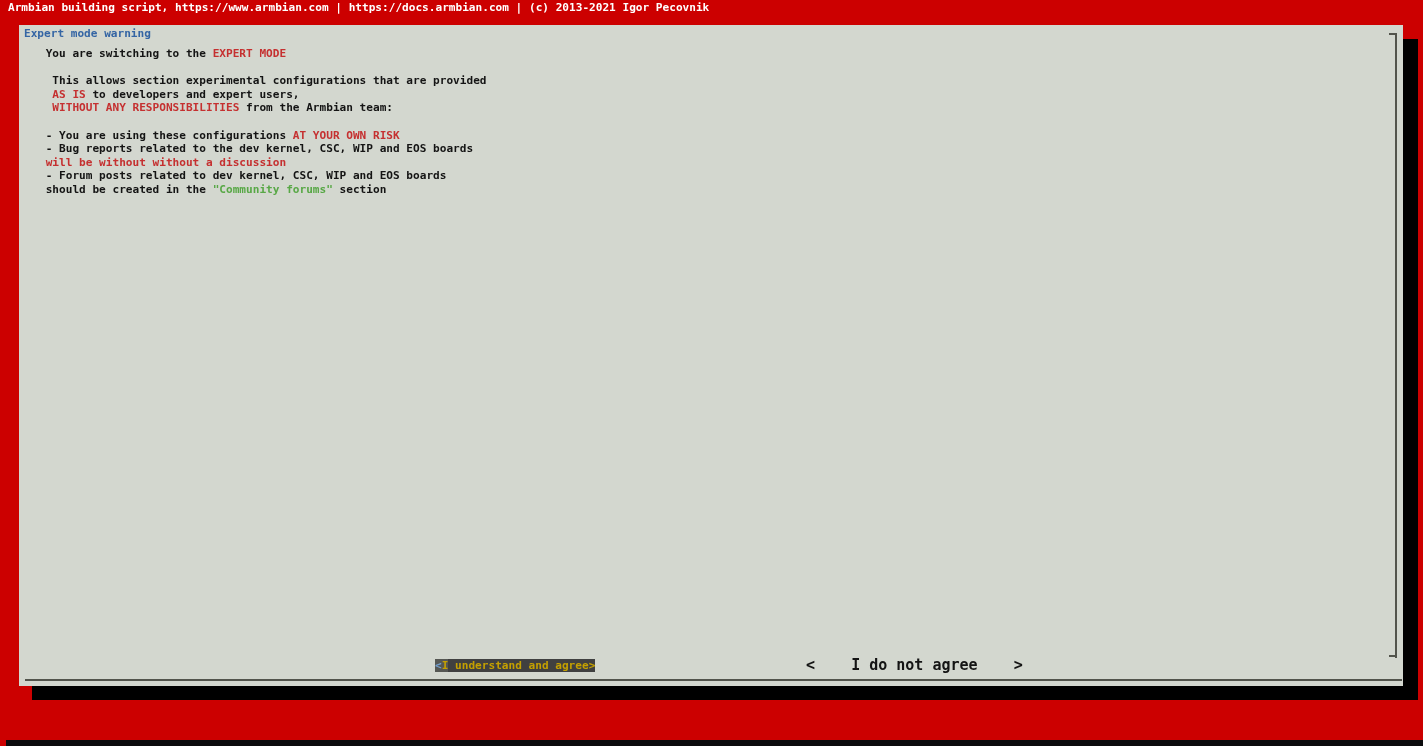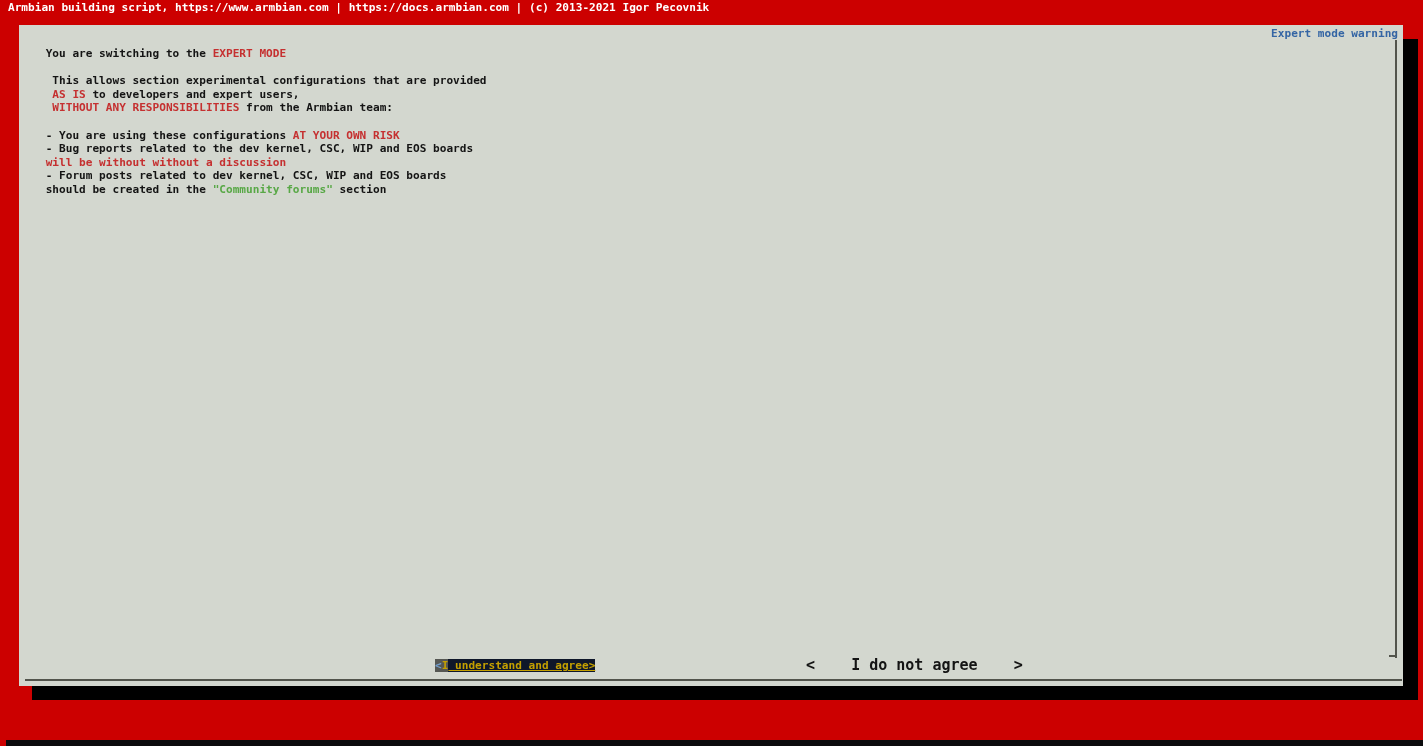--- a/index.html
+++ b/index.html
@@ -74,21 +74,21 @@
     top: 654px;
     width: 1377px;
     height: 2px;
     background: #52544c;
   }
   .dialog-title {
     position: absolute;
     left: 0;
     right: 0;
     top: 2px;
-    text-align: right;
+    text-align: left;
     font-size: 11.1px;
     line-height: 13.6px;
   }
   .dialog-title span {
     background: #D3D7CF;
     color: #3465A4;
     padding: 0 5px;
     white-space: pre;
   }
   .content {
@@ -115,23 +115,22 @@
     line-height: 15px;
     white-space: pre;
     cursor: pointer;
   }
   .cur-cell {
     background: #555753;
   }
   .cur-bracket { color: #729FCF; }
   .cur-char    { color: #C4A000; }
   .btn-agree .btn-body {
-    background: #0f172a;
+    background: #404040;
     color: #C4A000;
-    text-decoration: underline;
   }
   .btn-disagree {
     position: absolute;
     left: 787px;
     top: 633px;
     height: 15px;
     font-size: 15px;
     line-height: 15px;
     white-space: pre;
     color: #141414;

